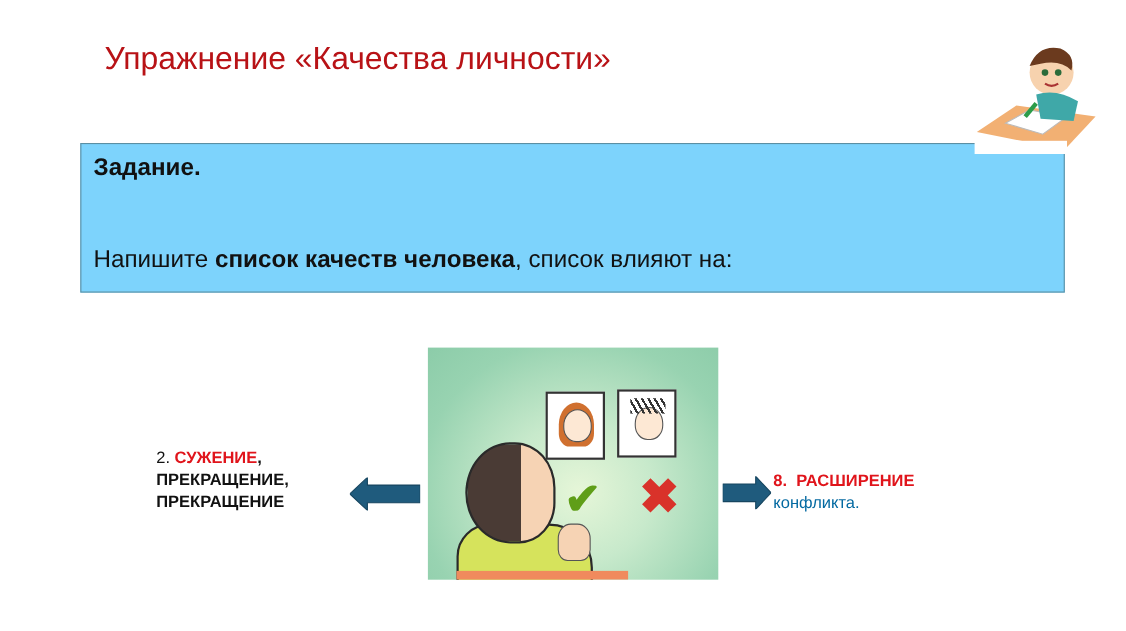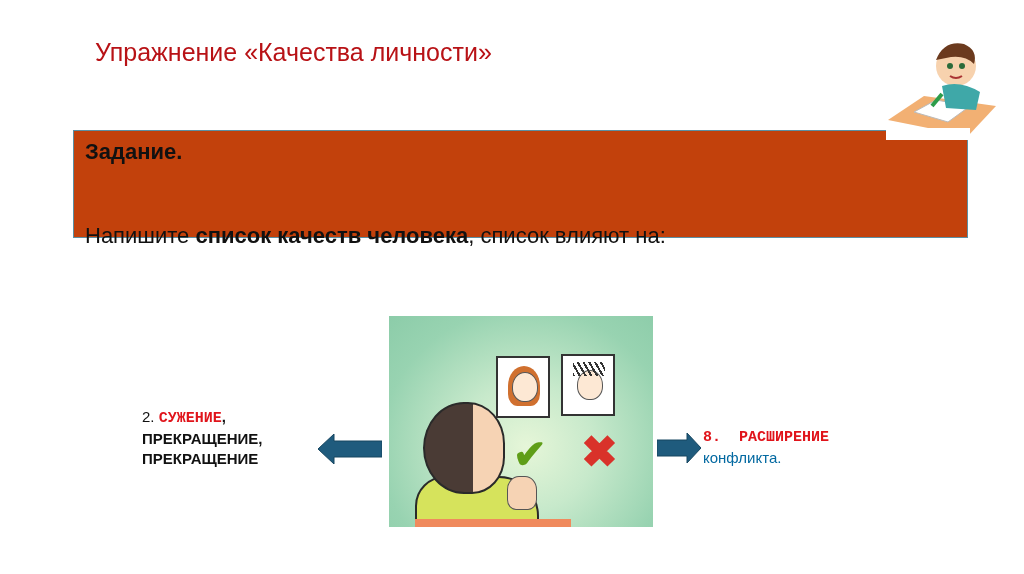--- a/index.html
+++ b/index.html
@@ -3,29 +3,29 @@
   <meta charset="utf-8">
   <style>
     html, body { margin: 0; padding: 0; }
     body {
       width: 1024px; height: 574px; position: relative; overflow: hidden;
       background: #ffffff;
       font-family: "Liberation Sans", sans-serif;
     }
     .title {
       position: absolute; left: 95px; top: 38px;
-      font-size: 25px; color: #b81216; white-space: nowrap;
+      font-size: 29px; color: #b81216; white-space: nowrap;
     }
     .boy-illustration {
       position: absolute; left: 884px; top: 36px; width: 118px; height: 106px;
       background: #fff;
     }
     .task-box {
-      position: absolute; left: 73px; top: 130px; width: 895px; height: 108px;
-      background: #c2410c; border: 1px solid #5b8fa3; box-sizing: border-box;
+      position: absolute; left: 73px; top: 130px; width: 895px; height: 136px;
+      background: #7dd3fc; border: 1px solid #5b8fa3; box-sizing: border-box;
     }
     .task-notch {
       position: absolute; left: 886px; top: 128px; width: 84px; height: 12px;
       background: #ffffff;
     }
     .task-heading {
       position: absolute; left: 11px; top: 8px;
       font-size: 22px; font-weight: bold; color: #111;
     }
     .task-text {
@@ -85,21 +85,21 @@
     .arrow {
       position: absolute; width: 0; height: 0;
     }
     .arrow-left { left: 318px; top: 434px; width: 64px; height: 30px; }
     .arrow-right { left: 657px; top: 433px; width: 44px; height: 30px; }
     .side-text {
       position: absolute; font-size: 15px; line-height: 20px; color: #111;
     }
     .left-text { left: 142px; top: 407px; }
     .right-text { left: 703px; top: 428px; }
-    .red { color: #e0141b; font-family: Liberation Mono, monospace; }
+    .red { color: #e0141b; }
     .dark-red { color: #0369a1; }
     .bold { font-weight: bold; }
   </style>
 </head>
 <body>
 
 <div class="title">Упражнение «Качества личности»</div>
 
 <div class="boy-illustration">
   <svg width="118" height="106" viewBox="0 0 118 106">

